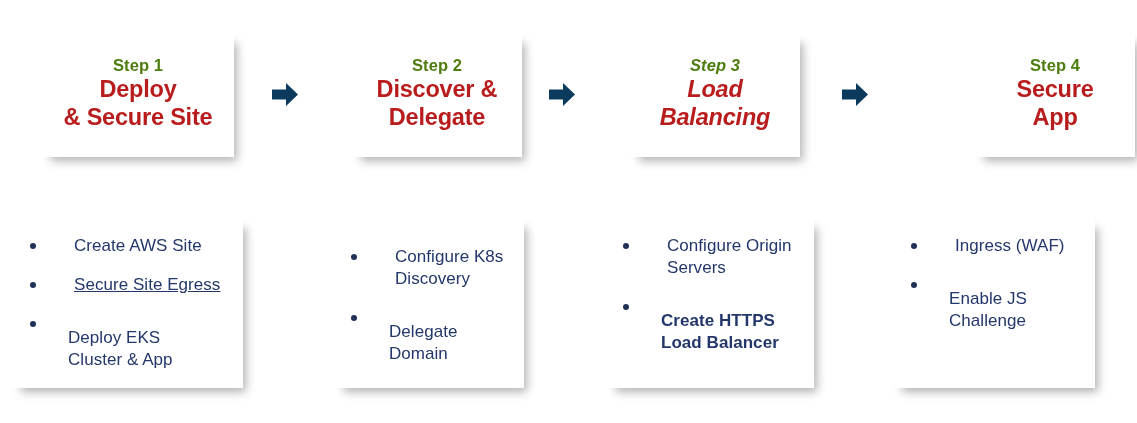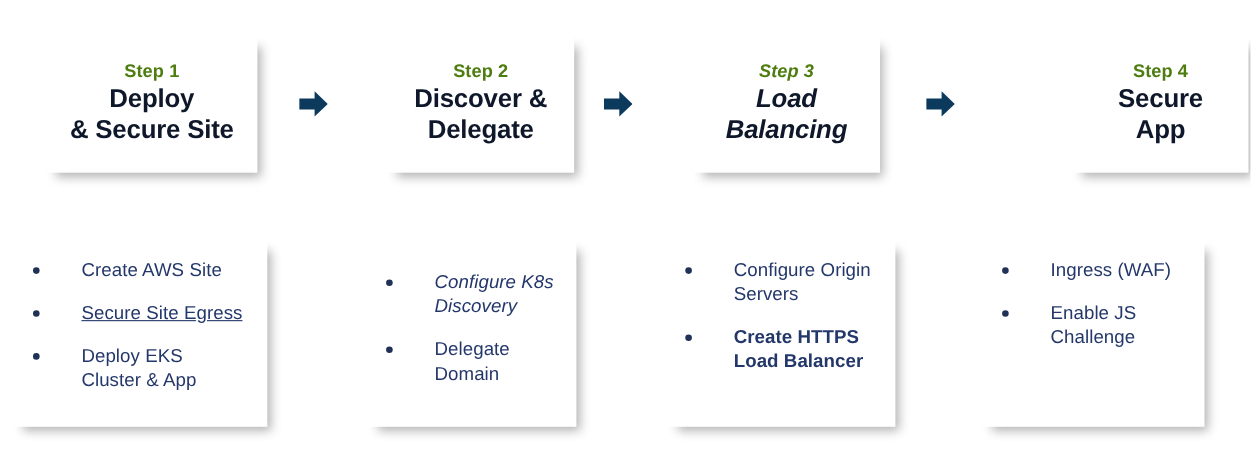--- a/index.html
+++ b/index.html
@@ -35,21 +35,21 @@
   }
   .step-label {
     color: #4d7c0f;
     font-size: 16.5px;
     font-weight: bold;
     line-height: 1.22;
     letter-spacing: 0.1px;
     white-space: nowrap;
   }
   .step-title {
-    color: #0f172a;
+    color: #b91c1c;
     font-size: 23.5px;
     font-weight: bold;
     line-height: 1.17;
     letter-spacing: -0.2px;
     margin-top: 1px;
     white-space: pre-line;
   }
 
   
   .arrow {
@@ -71,21 +71,21 @@
     margin: 0;
     padding: 0;
     list-style: none;
   }
   .bullet-item {
     position: relative;
     display: flex;
     align-items: flex-start;
     margin-bottom: 17px;
   }
-  .bullet-item:last-child { margin-bottom: 0; }
+  .bullet-item:last-child { margin-bottom: 0; flex-direction: column; }
   .bullet-dot {
     flex: 0 0 auto;
     width: 6px;
     height: 6px;
     border-radius: 50%;
     background: #1f3157;
     margin-top: 8px;
   }
   .bullet-text {
     color: #23376a;
@@ -139,21 +139,21 @@
   <div class="arrow" style="left:549px; top:82px;">
     <svg viewBox="0 0 26 25" xmlns="http://www.w3.org/2000/svg" aria-hidden="true">
       <path d="M0 7.5 H14 V1 L26 12.5 L14 24 V17.5 H0 Z" fill="#0b3a5d"></path>
     </svg>
   </div>
 
   <div class="bullet-panel" style="left:335px; top:218px; width:189px; height:170px; padding-left:16px; padding-right:12px; padding-top:28px;">
     <ul class="bullet-list">
       <li class="bullet-item">
         <span class="bullet-dot"></span>
-        <span class="bullet-text" style="margin-left:38px;font-style:italic;">Configure K8s
+        <span class="bullet-text" style="margin-left:38px;">Configure K8s
 Discovery</span>
       </li>
       <li class="bullet-item">
         <span class="bullet-dot"></span>
         <span class="bullet-text" style="margin-left:38px;">Delegate
 Domain</span>
       </li>
     </ul>
   </div>
 

